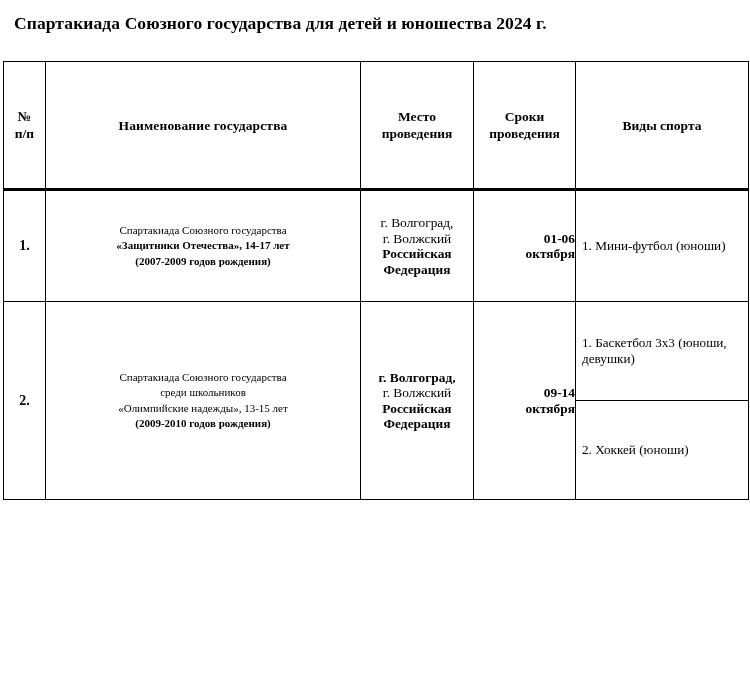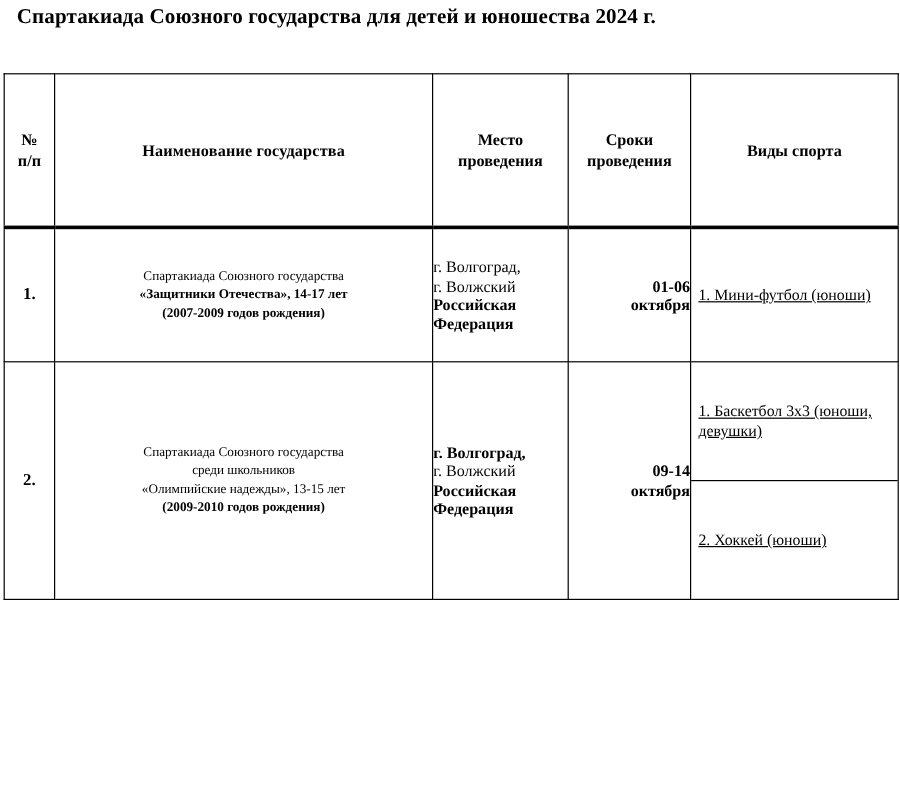--- a/index.html
+++ b/index.html
@@ -17,21 +17,21 @@
   }
   .page {
     position: relative;
     width: 750px;
     height: 673px;
     box-sizing: border-box;
   }
   .doc-title {
     position: absolute;
     left: 14px;
-    top: 2px;
+    top: 12px;
     width: 730px;
     font-size: 17.5px;
     font-weight: bold;
     letter-spacing: 0.1px;
     line-height: 22px;
     white-space: nowrap;
   }
 
   table.schedule {
     position: absolute;
@@ -75,20 +75,21 @@
     font-weight: bold;
     font-size: 14px;
   }
   td.cell-name {
     text-align: center;
     padding: 4px 7px;
     font-size: 11px;
     line-height: 16.2px;
   }
   td.cell-place {
+    text-align: center;
     padding: 3px 4px;
     font-size: 13.4px;
     line-height: 16.2px;
   }
   td.cell-dates {
     text-align: right;
     font-weight: bold;
     padding: 3px 4px;
     font-size: 13.4px;
     line-height: 16.2px;
@@ -98,21 +99,20 @@
     vertical-align: top;
   }
   b { font-weight: bold; }
 
   
   table.sports {
     width: 100%;
     height: 100%;
     border-collapse: collapse;
     table-layout: fixed;
-    text-decoration: underline;
   }
   table.sports td {
     border: 0;
     border-bottom: 1px solid #000000;
     padding: 3px 3px 3px 6px;
     text-align: left;
     vertical-align: middle;
     font-size: 13.2px;
     line-height: 15.6px;
   }

